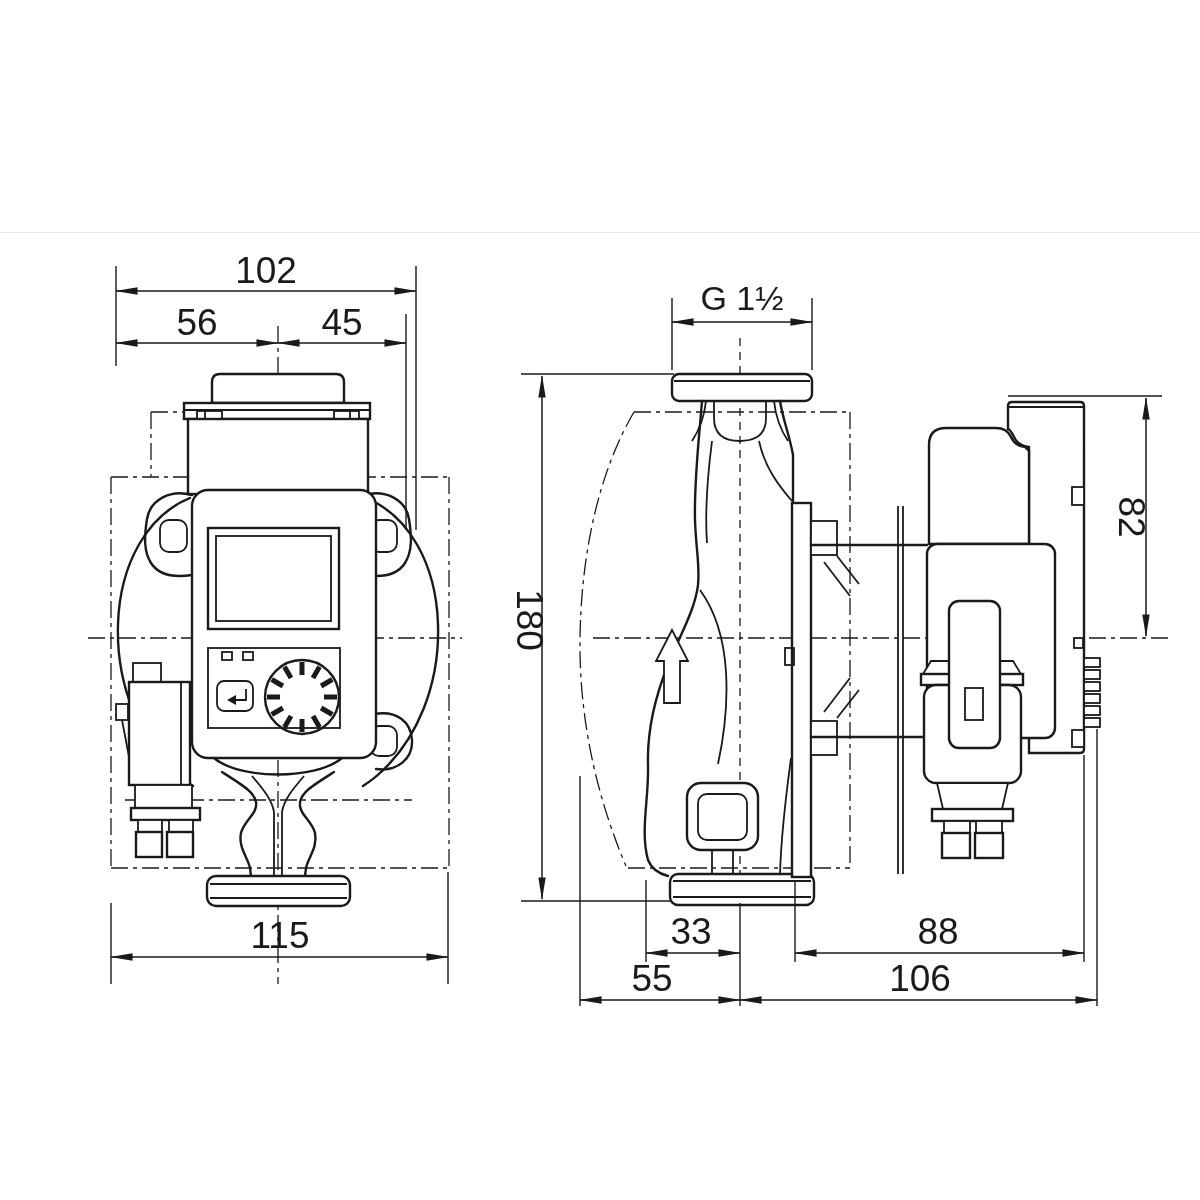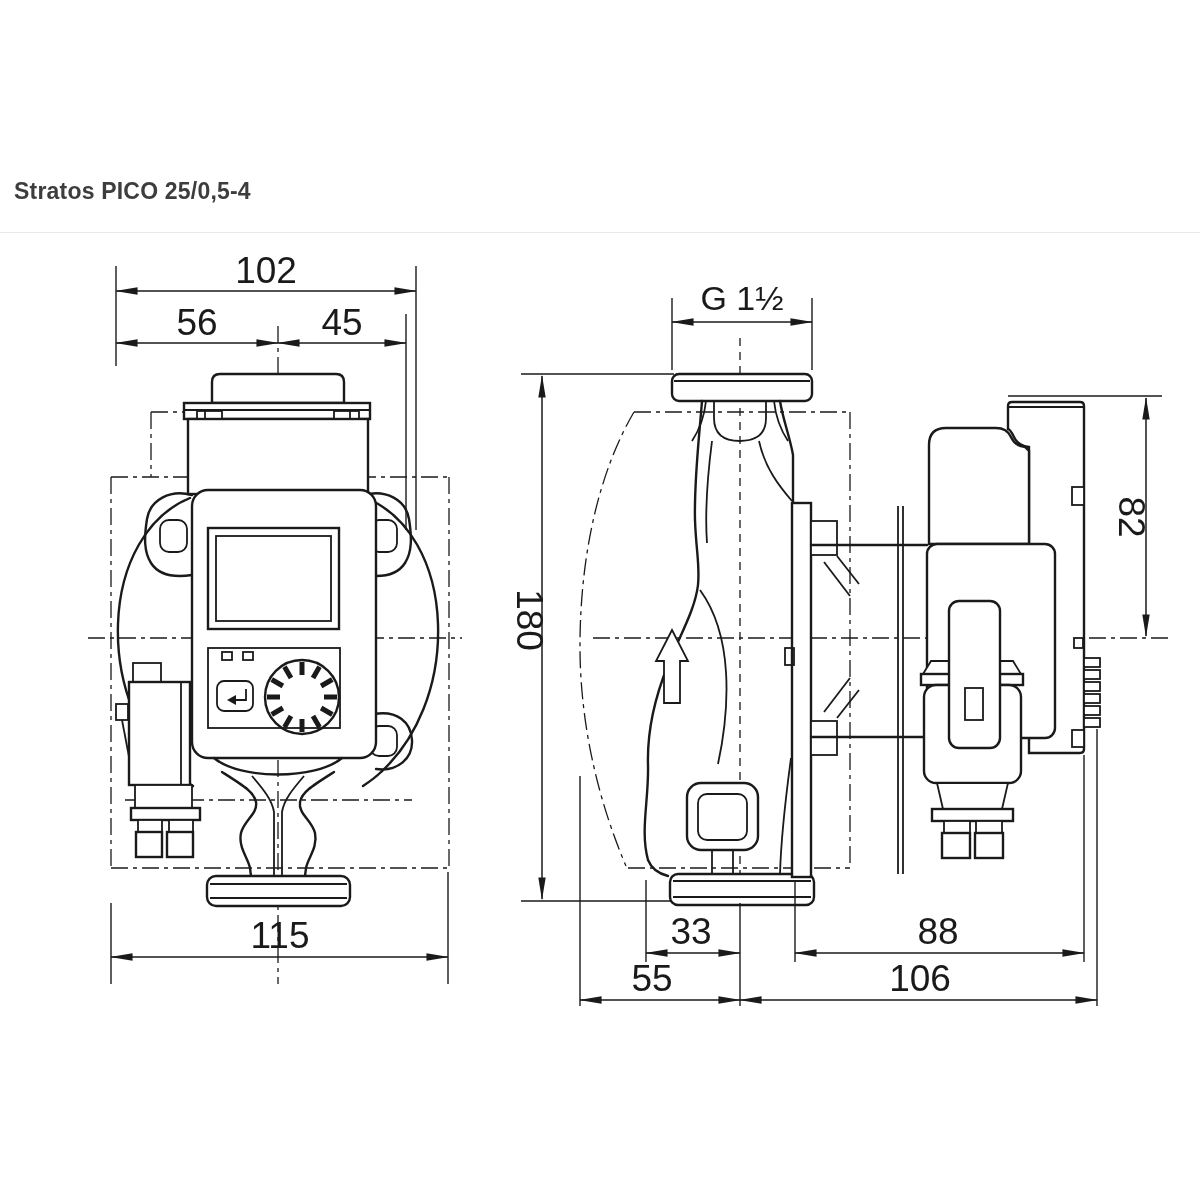--- a/index.html
+++ b/index.html
@@ -19,21 +19,20 @@
   .dim{stroke:#1a1a1a;stroke-width:1.5;fill:none;}
   .ext{stroke:#1a1a1a;stroke-width:1.4;fill:none;}
   .cl{stroke:#1a1a1a;stroke-width:1.3;fill:none;stroke-dasharray:17 5 4 5;}
   .cds{stroke:#1a1a1a;stroke-width:1.3;fill:none;stroke-dasharray:8 6;}
   .teeth{stroke:#1a1a1a;stroke-width:5;fill:none;}
 </style>
 </head>
 <body>
 
 <div class="stage">
-  <div class="hdr">Stratos PICO 25/0,5-4</div>
   <div class="hdr-rule"></div>
 
   <svg width="1200" height="1200" viewBox="0 0 1200 1200">
     <defs>
       <marker id="arr" viewBox="0 0 14 6" refX="13.4" refY="3" markerWidth="15" markerHeight="6.5" orient="auto-start-reverse">
         <path d="M0,0.7 L14,3 L0,5.3 Z" fill="#1a1a1a"></path>
       </marker>
     </defs>
 
     <g>

